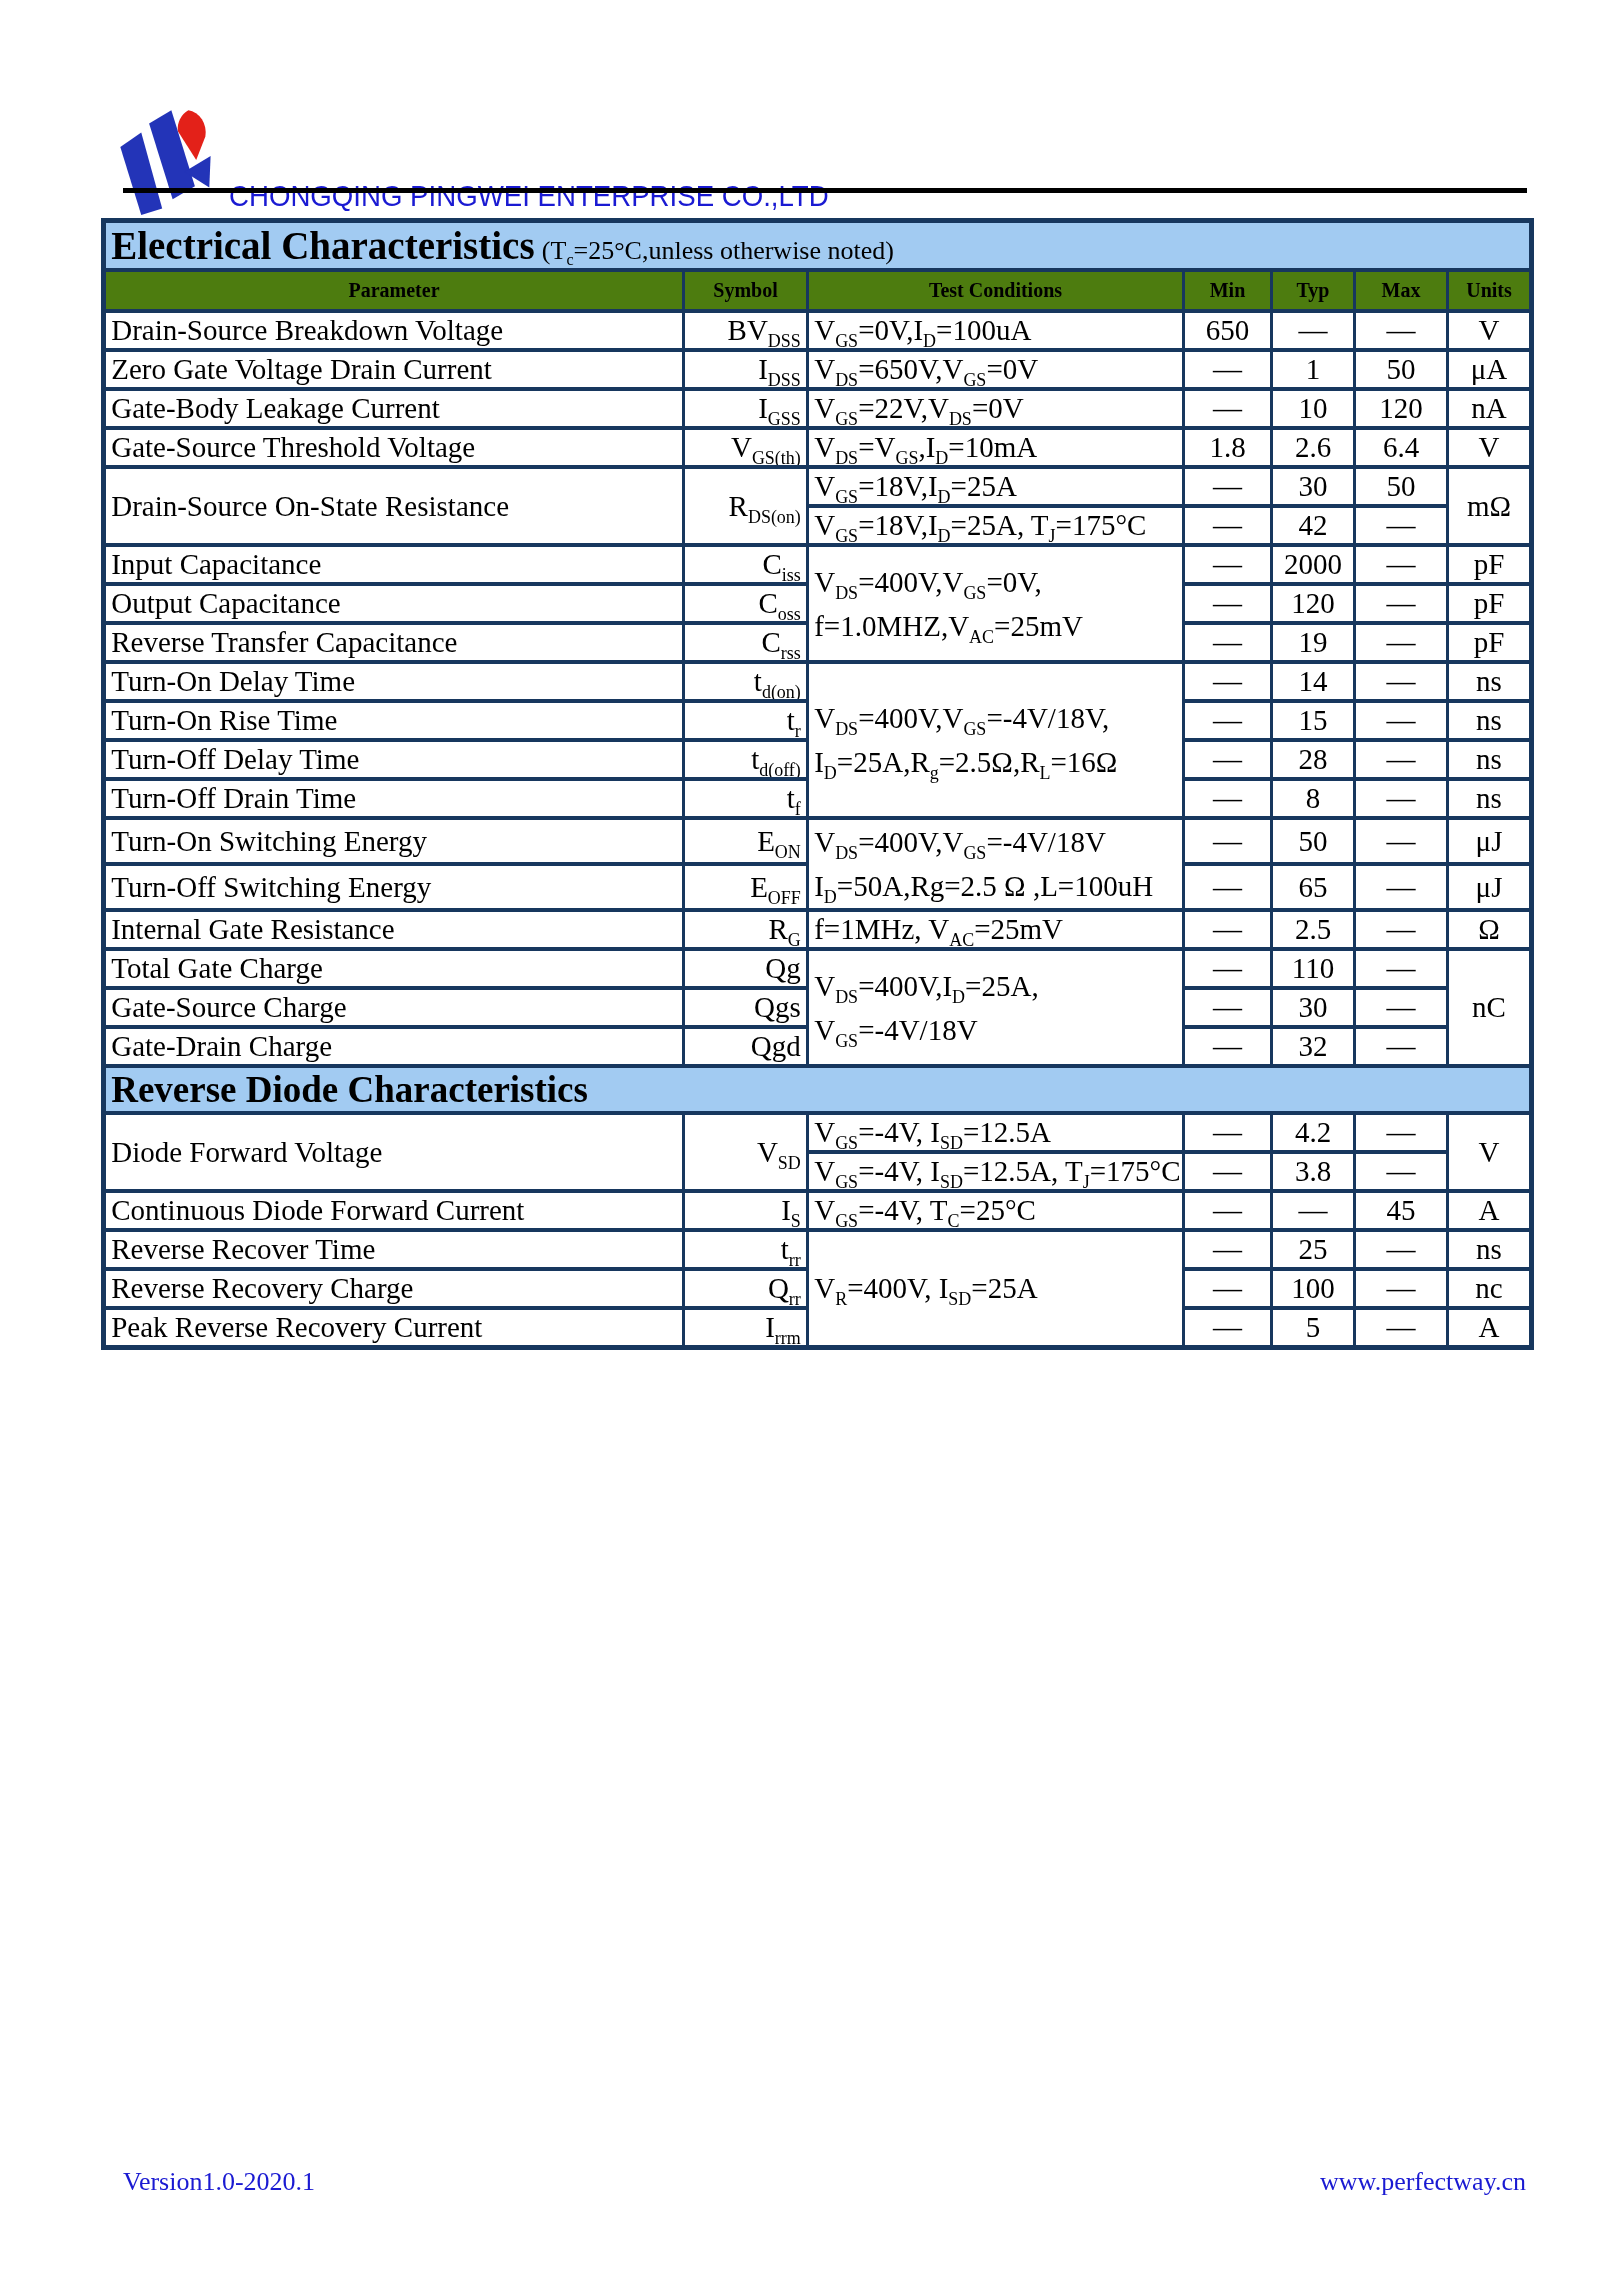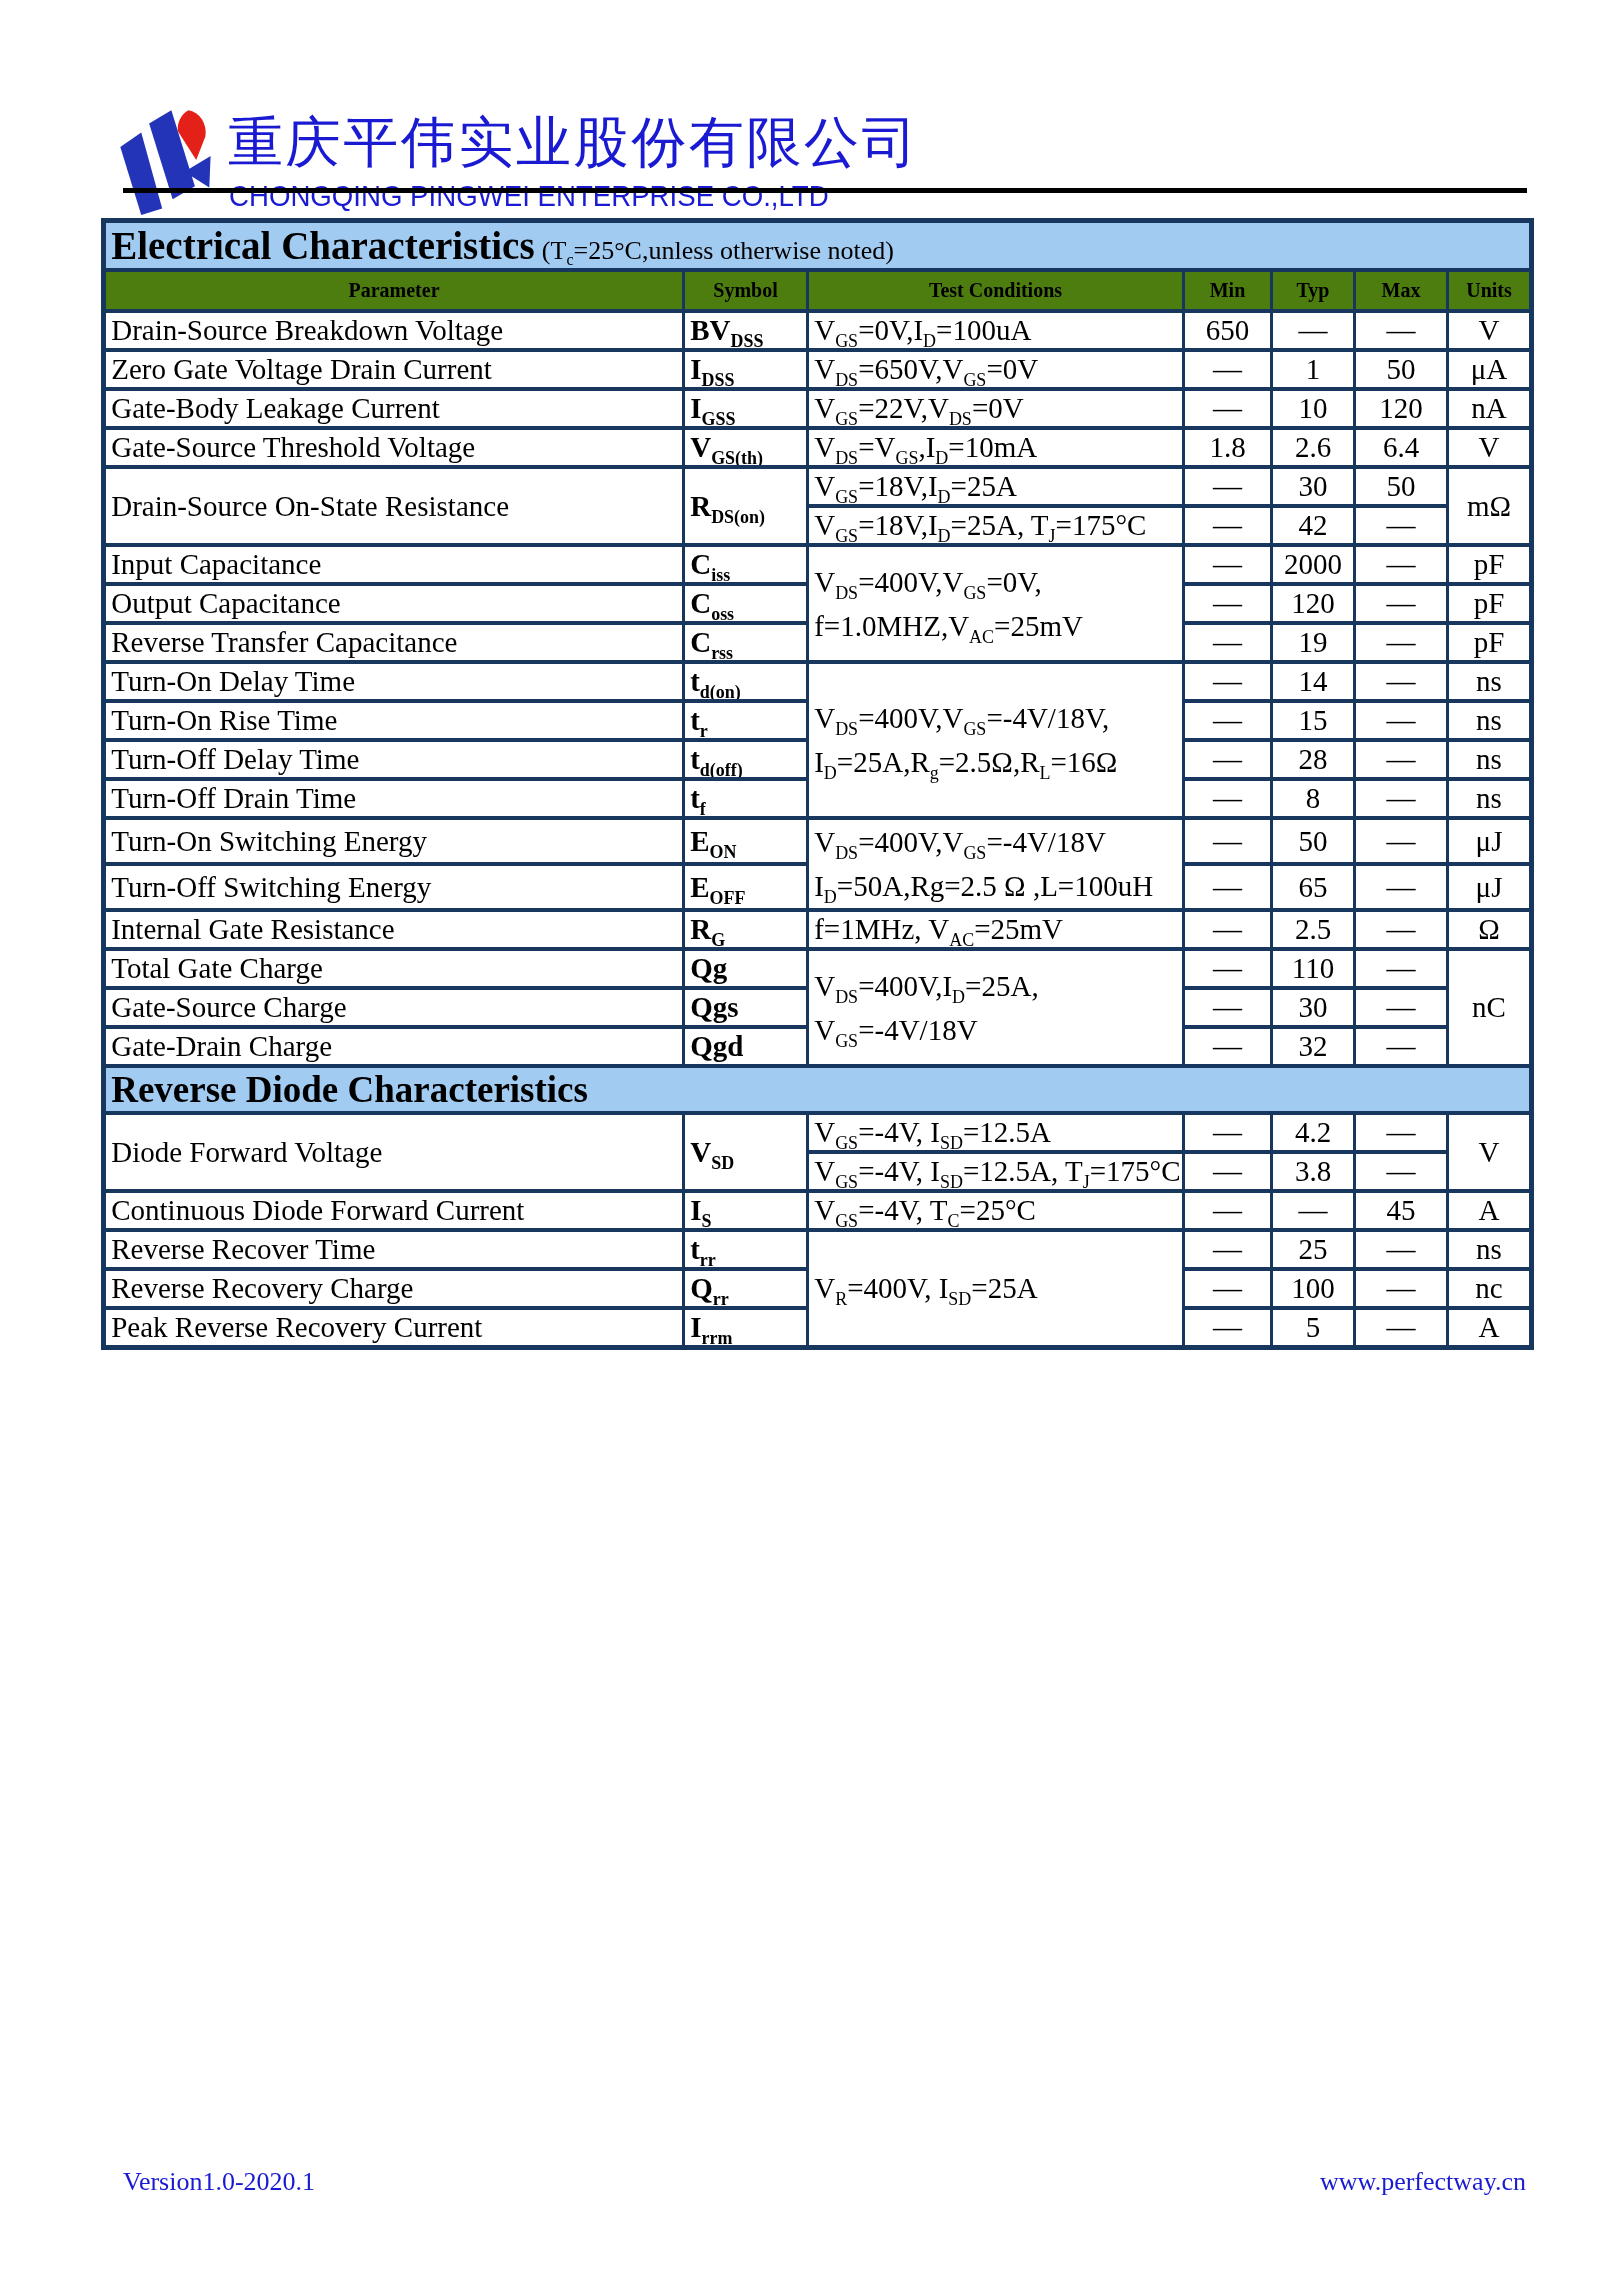--- a/index.html
+++ b/index.html
@@ -47,21 +47,21 @@
   tr.title-row{height:46px;}
   .title-bar{
     background:var(--lightblue);text-align:left;padding-left:17px;margin-left:40px;
   }
   .title-text{font-weight:bold;font-size:39px;}
   .title-note{font-weight:normal;font-size:26px;}
   tr.head-row{height:41px;}
   .maintable th{font-size:20px;font-weight:bold;text-align:center;background:#4d7c0f;}
   tr.data-row{height:39px;}
   .c-param{text-align:left;padding-left:17px;margin-top:43px;}
-  .c-sym{text-align:left;font-weight:bold;}
+  .c-sym{text-align:right;}
   .c-cond{text-align:left;padding-left:14.4px;}
   .c-val{text-align:center;}
   .c-units{text-align:center;}
   .cond-merged{line-height:44px;}
   .v-top{vertical-align:top;}
   tr.section-row{height:42px;}
   .section-bar{
     background:var(--lightblue);font-weight:bold;font-size:37px;
     text-align:left;padding-left:17px;
   }
@@ -79,21 +79,20 @@
 <body>
 
 <div class="page">
 
   <svg class="logo" viewBox="0 0 160 162">
     <polygon points="14,58 46,36 78,152 46,162" fill="#2334B8"></polygon>
     <polygon points="58,22 92,2 128,118 94,138" fill="#2334B8"></polygon>
     <path d="M118,2 a30,34 0 0 1 26,40 l-14,36 -28,-44 a32,32 0 0 1 16,-32 z" fill="#E32119"></path>
     <polygon points="112,96 152,72 150,120" fill="#2334B8"></polygon>
   </svg>
-  <div class="company-cn">重庆平伟实业股份有限公司</div>
   <div class="company-en">CHONGQING PINGWEI ENTERPRISE CO.,LTD</div>
   <div class="header-rule"></div>
 
   <table class="maintable">
     <colgroup>
       <col style="width:580px">
         <col style="width:124px">
         <col style="width:376px">
       <col style="width:88px">
         <col style="width:83px">

